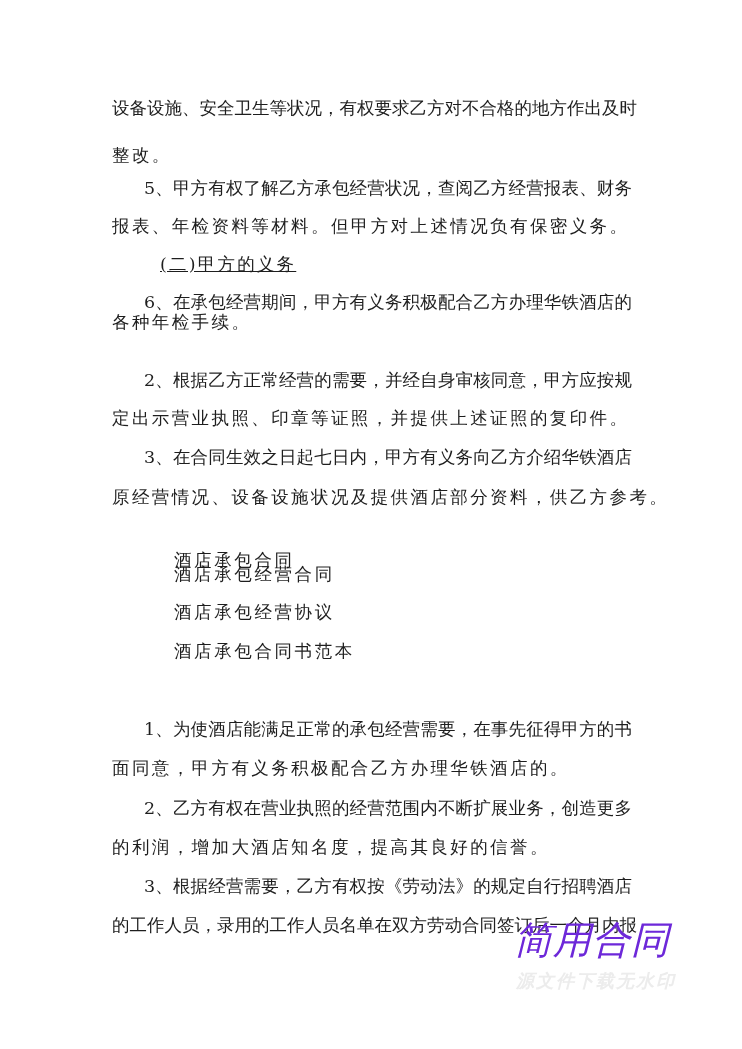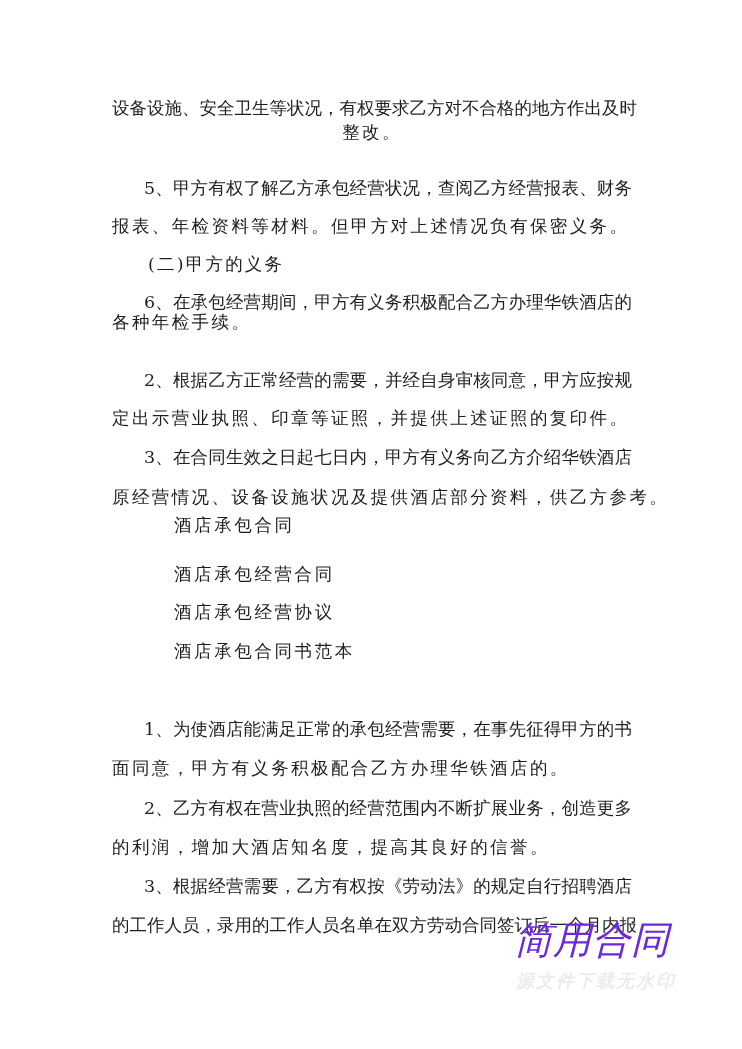--- a/index.html
+++ b/index.html
@@ -27,21 +27,21 @@
       position: absolute;
       left: 112px;
       width: 520px;
       font-size: 17.5px;
       line-height: 22px;
       height: 22px;
       white-space: nowrap;
       letter-spacing: 2.4px;
     }
     .indent1 { left: 144px; }
-    .indent-title { left: 148px; letter-spacing: 2.2px; }
+    .indent-title { left: 160px; letter-spacing: 2.2px; text-decoration: underline; }
     .indent-list { left: 174px; letter-spacing: 2.6px; }
     .justify { text-align: justify; text-align-last: justify; letter-spacing: 0; }
 
     .watermark {
       position: absolute;
       left: 508px;
       top: 918px;
       width: 190px;
       height: 90px;
       pointer-events: none;
@@ -72,37 +72,37 @@
       letter-spacing: 2px;
       white-space: nowrap;
     }
   </style>
 </head>
 <body>
 
 <div class="page">
 
   <div class="line justify" style="top:97px;">设备设施、安全卫生等状况，有权要求乙方对不合格的地方作出及时</div>
-  <div class="line" style="top:121px;text-align:center;">整改。</div>
+  <div class="line" style="top:144px;">整改。</div>
 
   <div class="line indent1 justify" style="top:177px; width:488px;">5、甲方有权了解乙方承包经营状况，查阅乙方经营报表、财务</div>
   <div class="line" style="top:215px;">报表、年检资料等材料。但甲方对上述情况负有保密义务。</div>
 
   <div class="line indent-title" style="top:253px;">(二)甲方的义务</div>
 
   <div class="line indent1 justify" style="top:291px; width:488px;">6、在承包经营期间，甲方有义务积极配合乙方办理华铁酒店的</div>
   <div class="line" style="top:311px;font-family:Liberation Serif, serif;">各种年检手续。</div>
 
   <div class="line indent1 justify" style="top:369px; width:488px;">2、根据乙方正常经营的需要，并经自身审核同意，甲方应按规</div>
   <div class="line" style="top:407px;">定出示营业执照、印章等证照，并提供上述证照的复印件。</div>
 
   <div class="line indent1 justify" style="top:446px; width:488px;">3、在合同生效之日起七日内，甲方有义务向乙方介绍华铁酒店</div>
   <div class="line" style="top:486px;">原经营情况、设备设施状况及提供酒店部分资料，供乙方参考。</div>
 
-  <div class="line indent-list" style="top:514px;font-family:Liberation Serif, serif;">酒店承包合同</div>
+  <div class="line indent-list" style="top:549px;font-family:Liberation Serif, serif;">酒店承包合同</div>
   <div class="line indent-list" style="top:563px;">酒店承包经营合同</div>
   <div class="line indent-list" style="top:601px;">酒店承包经营协议</div>
   <div class="line indent-list" style="top:640px;">酒店承包合同书范本</div>
 
 
   <div class="line indent1 justify" style="top:718px; width:488px;">1、为使酒店能满足正常的承包经营需要，在事先征得甲方的书</div>
   <div class="line" style="top:757px;">面同意，甲方有义务积极配合乙方办理华铁酒店的。</div>
 
   <div class="line indent1 justify" style="top:797px; width:488px;">2、乙方有权在营业执照的经营范围内不断扩展业务，创造更多</div>
   <div class="line" style="top:836px;">的利润，增加大酒店知名度，提高其良好的信誉。</div>

